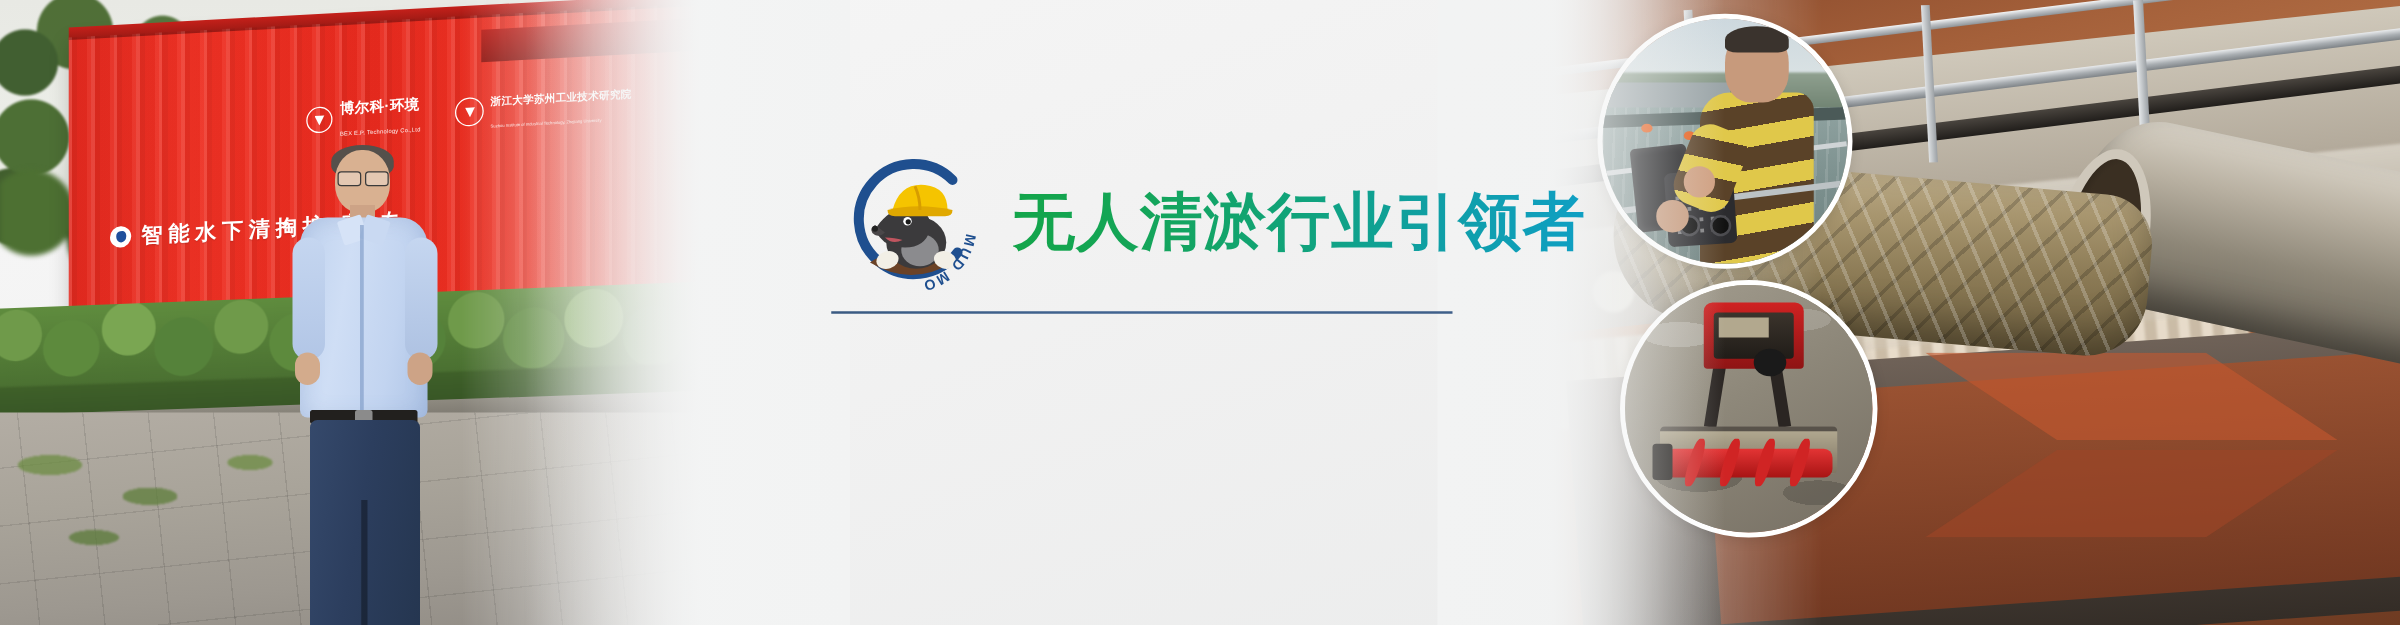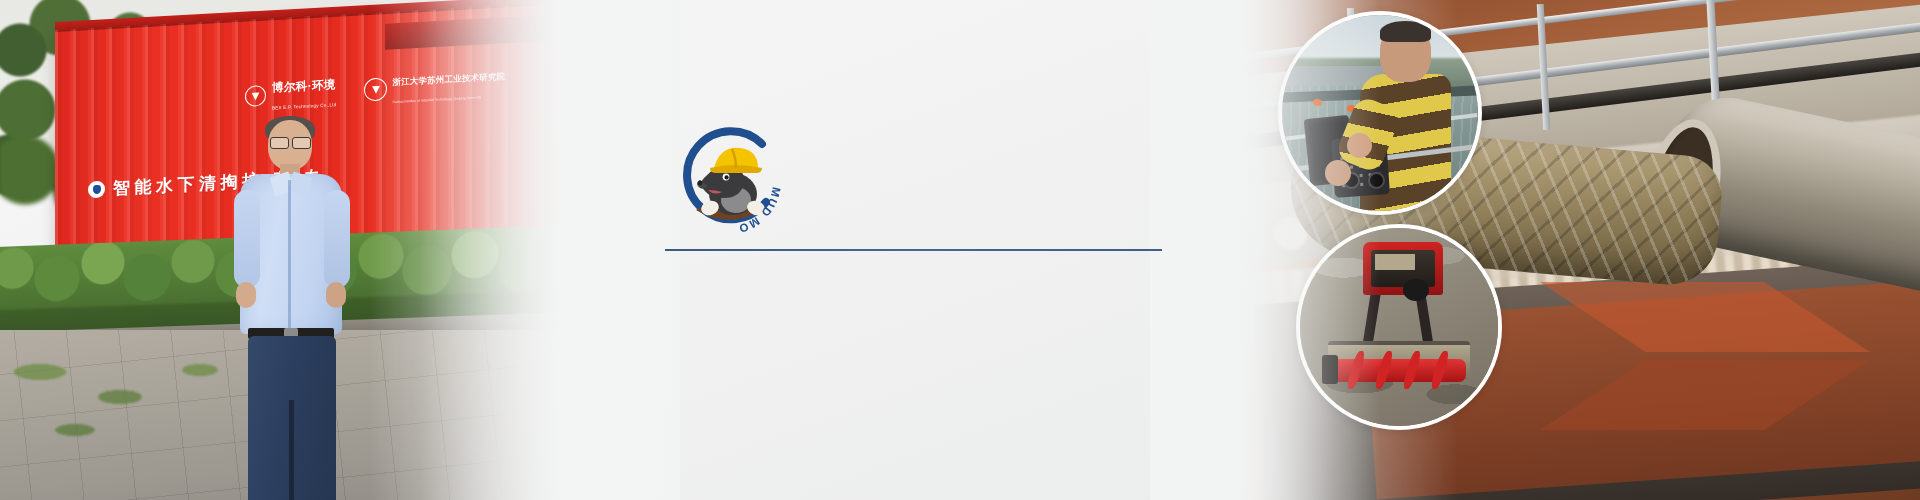--- a/index.html
+++ b/index.html
@@ -476,17 +476,18 @@
 
           <defs>
             <path id="arcp" d="M103 66 A45 45 0 0 1 64 108" fill="none"></path>
           </defs>
           <text font-family="Liberation Sans, sans-serif" font-size="11.5" font-weight="700" fill="#1f4f8f" letter-spacing="1.4">
             <textPath href="#arcp" startOffset="4%">MUD MOLE</textPath>
           </text>
         </svg>
       </div>
 
+      <div class="headline">无人清淤行业引领者</div>
     </div>
 
     <div class="divider"></div>
   </div>
 </div>
 
 </body></html>

